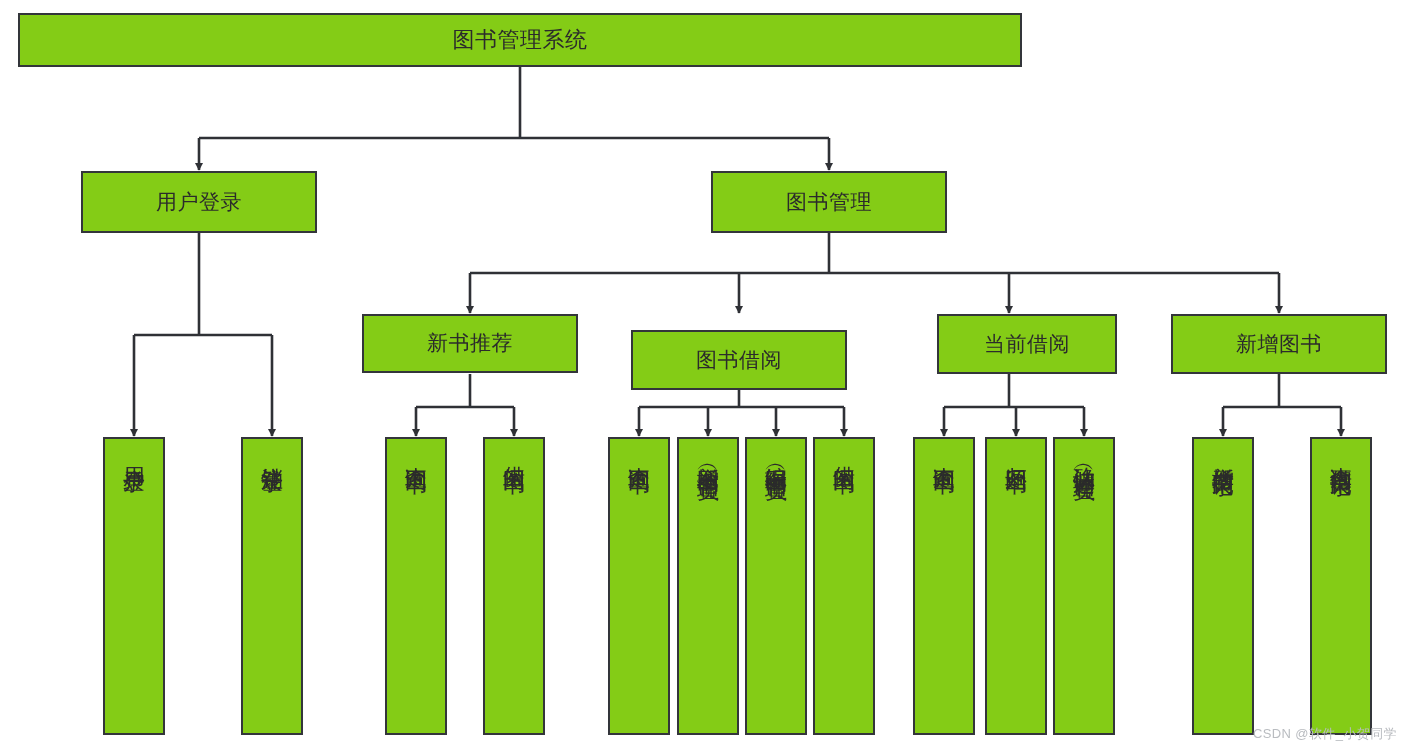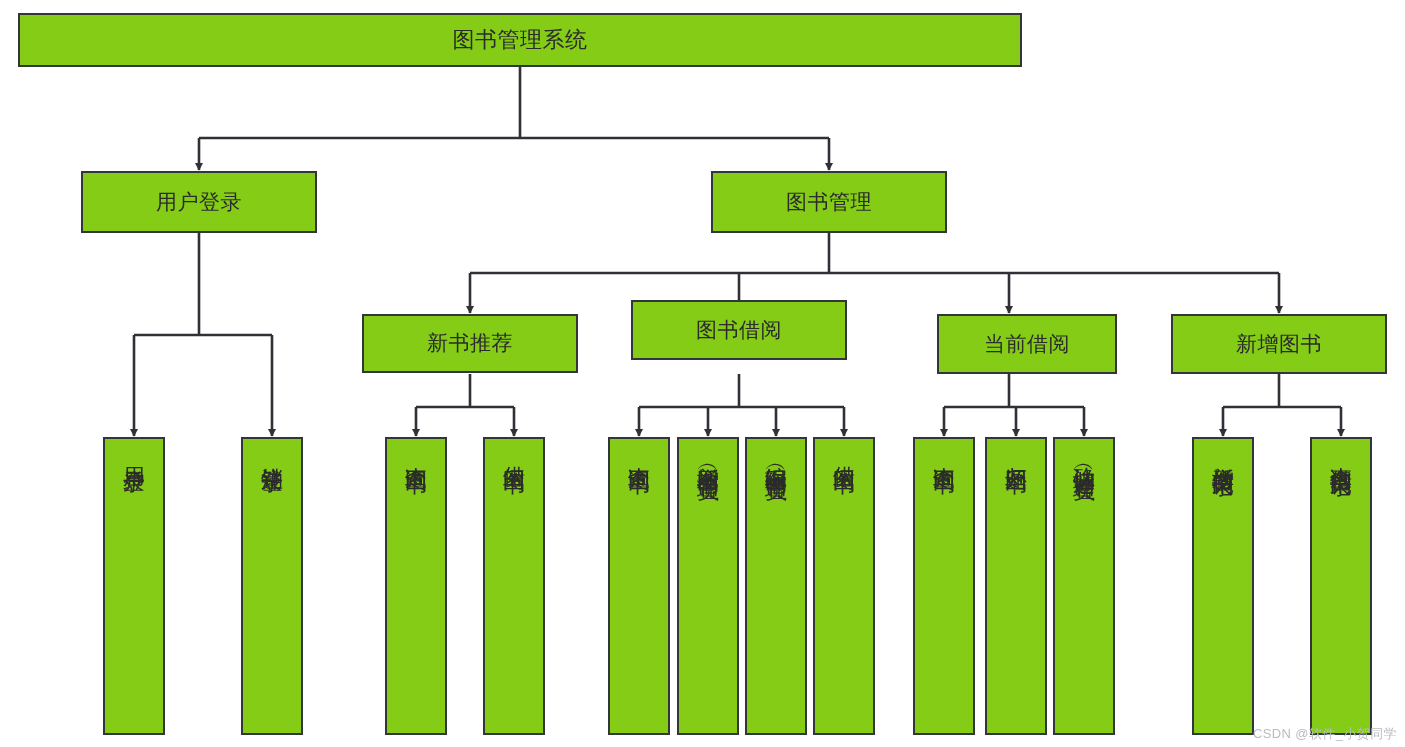--- a/index.html
+++ b/index.html
@@ -130,21 +130,21 @@
       </div>
       <div class="node horizontal level2" style="left: 81px; top: 171px; width: 236px; height: 62px;">
         <span class="node-label">用户登录</span>
       </div>
       <div class="node horizontal level2" style="left: 711px; top: 171px; width: 236px; height: 62px;">
         <span class="node-label">图书管理</span>
       </div>
       <div class="node horizontal level3" style="left: 362px; top: 314px; width: 216px; height: 59px;">
         <span class="node-label">新书推荐</span>
       </div>
-      <div class="node horizontal level3" style="left: 631px; top: 300px; width: 216px; height: 60px;">
+      <div class="node horizontal level3" style="left: 631px; top: 330px; width: 216px; height: 60px;">
         <span class="node-label">图书借阅</span>
       </div>
       <div class="node horizontal level3" style="left: 937px; top: 314px; width: 180px; height: 60px;">
         <span class="node-label">当前借阅</span>
       </div>
       <div class="node horizontal level3" style="left: 1171px; top: 314px; width: 216px; height: 60px;">
         <span class="node-label">新增图书</span>
       </div>
       <div class="node vertical leaf" style="left: 103px; top: 437px; width: 62px; height: 298px;">
         <span class="node-label">用户登录</span>

